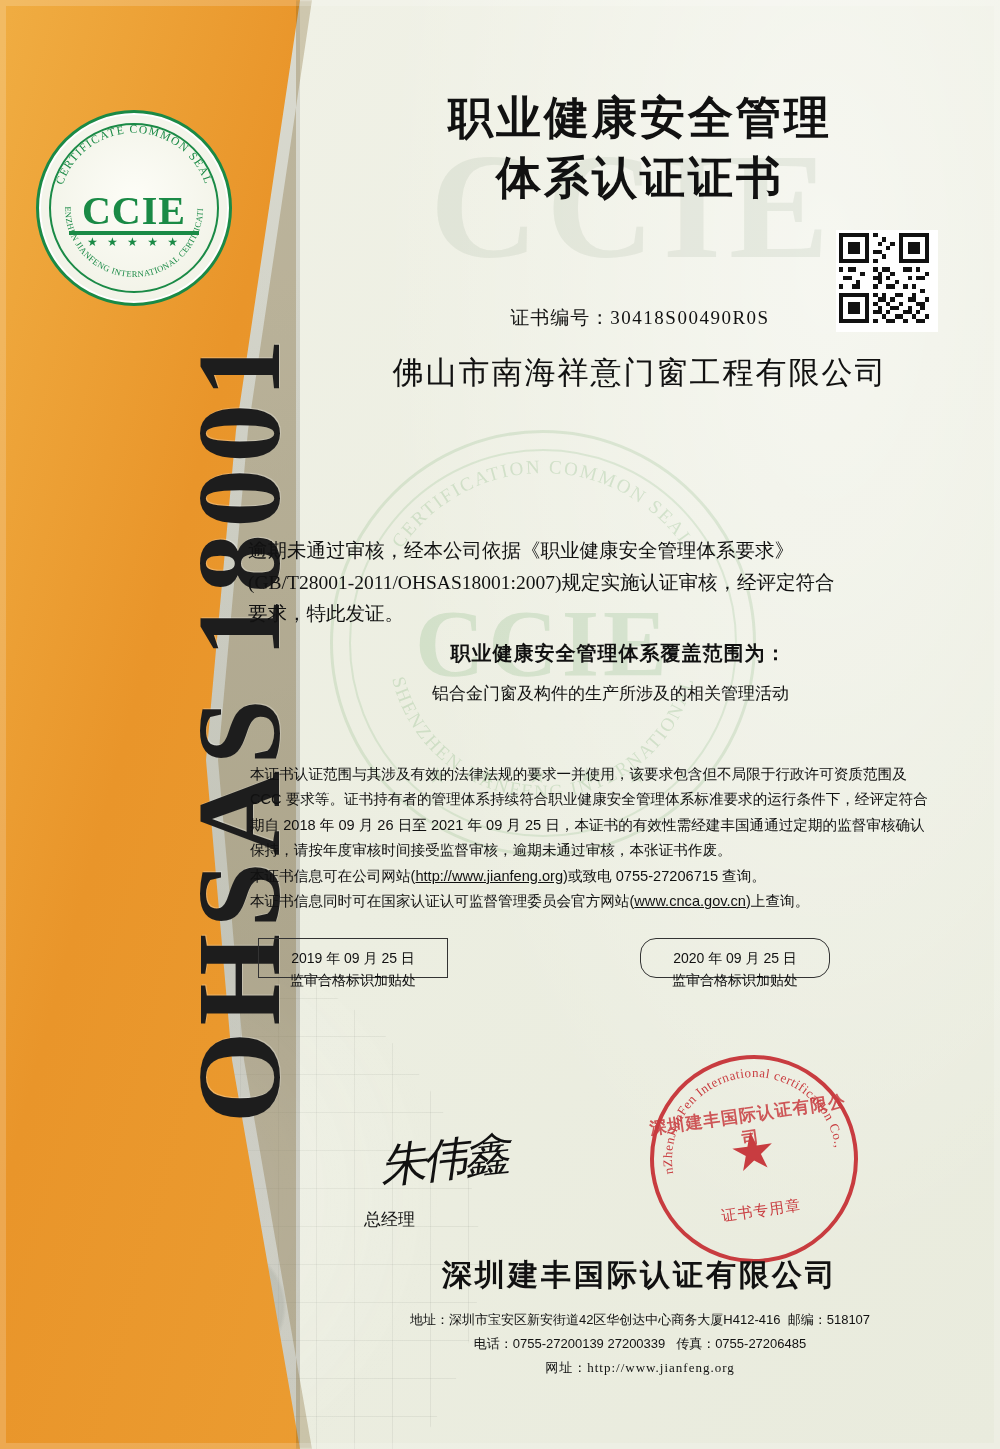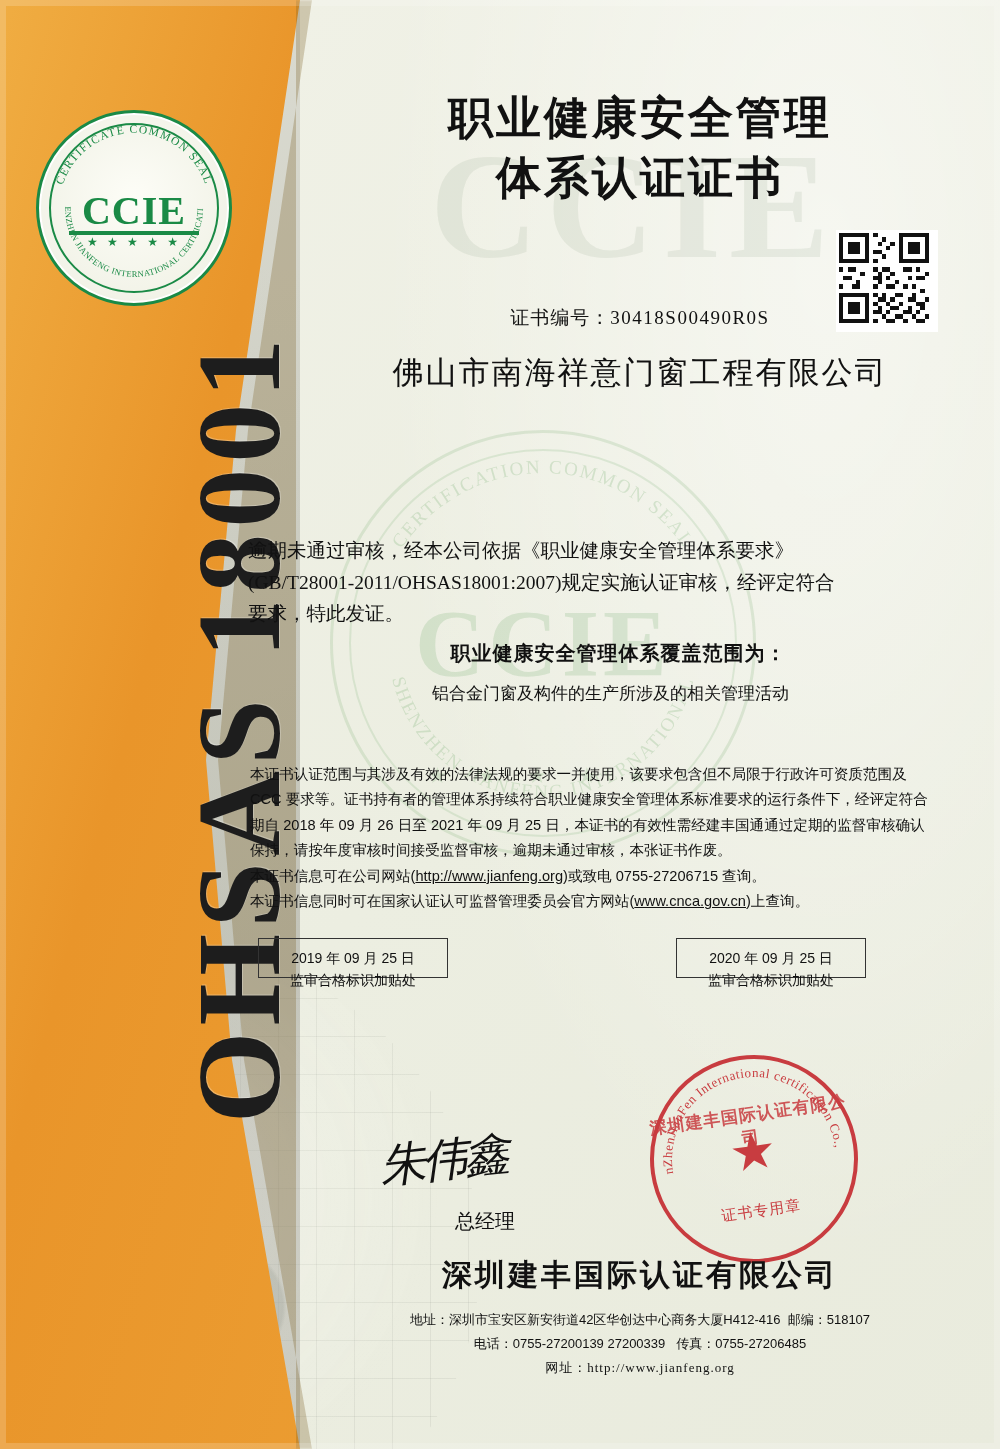--- a/index.html
+++ b/index.html
@@ -171,32 +171,32 @@
     font-size:14.6px;color:#111;line-height:1.74;text-align:justify;
   }
   .fineprint .ul{text-decoration:underline;}
   
   .stampbox{
     position:absolute;width:190px;height:40px;border:1px solid #333;
     font-size:14px;color:#111;text-align:center;line-height:1.55;padding-top:9px;
     box-sizing:border-box;
   }
   .stampbox.left{left:258px;top:938px;}
-  .stampbox.right{left:676px;top:938px;}
+  .stampbox.right{left:640px;top:938px;border-radius:16px;}
   
   .sig{
     position:absolute;left:380px;top:1125px;width:210px;height:70px;
     font-family:"DejaVu Serif",serif;font-size:46px;color:#111;
     transform:rotate(-6deg);
     font-style:italic;
     letter-spacing:-4px;
   }
   .sig-label{
-    position:absolute;left:380px;top:1208px;width:210px;text-align:center;
-    font-size:20px;color:#111;
+    position:absolute;left:364px;top:1208px;width:210px;
+    font-size:17px;color:#111;
   }
   
   .redstamp{
     position:absolute;left:650px;top:1055px;width:200px;height:200px;border-radius:50%;
     border:4px solid #c4242a;opacity:.88;
     transform:rotate(-8deg);
   }
   .redstamp .star{
     position:absolute;left:50%;top:46%;transform:translate(-50%,-50%);
     color:#c4242a;font-size:52px;line-height:1;

